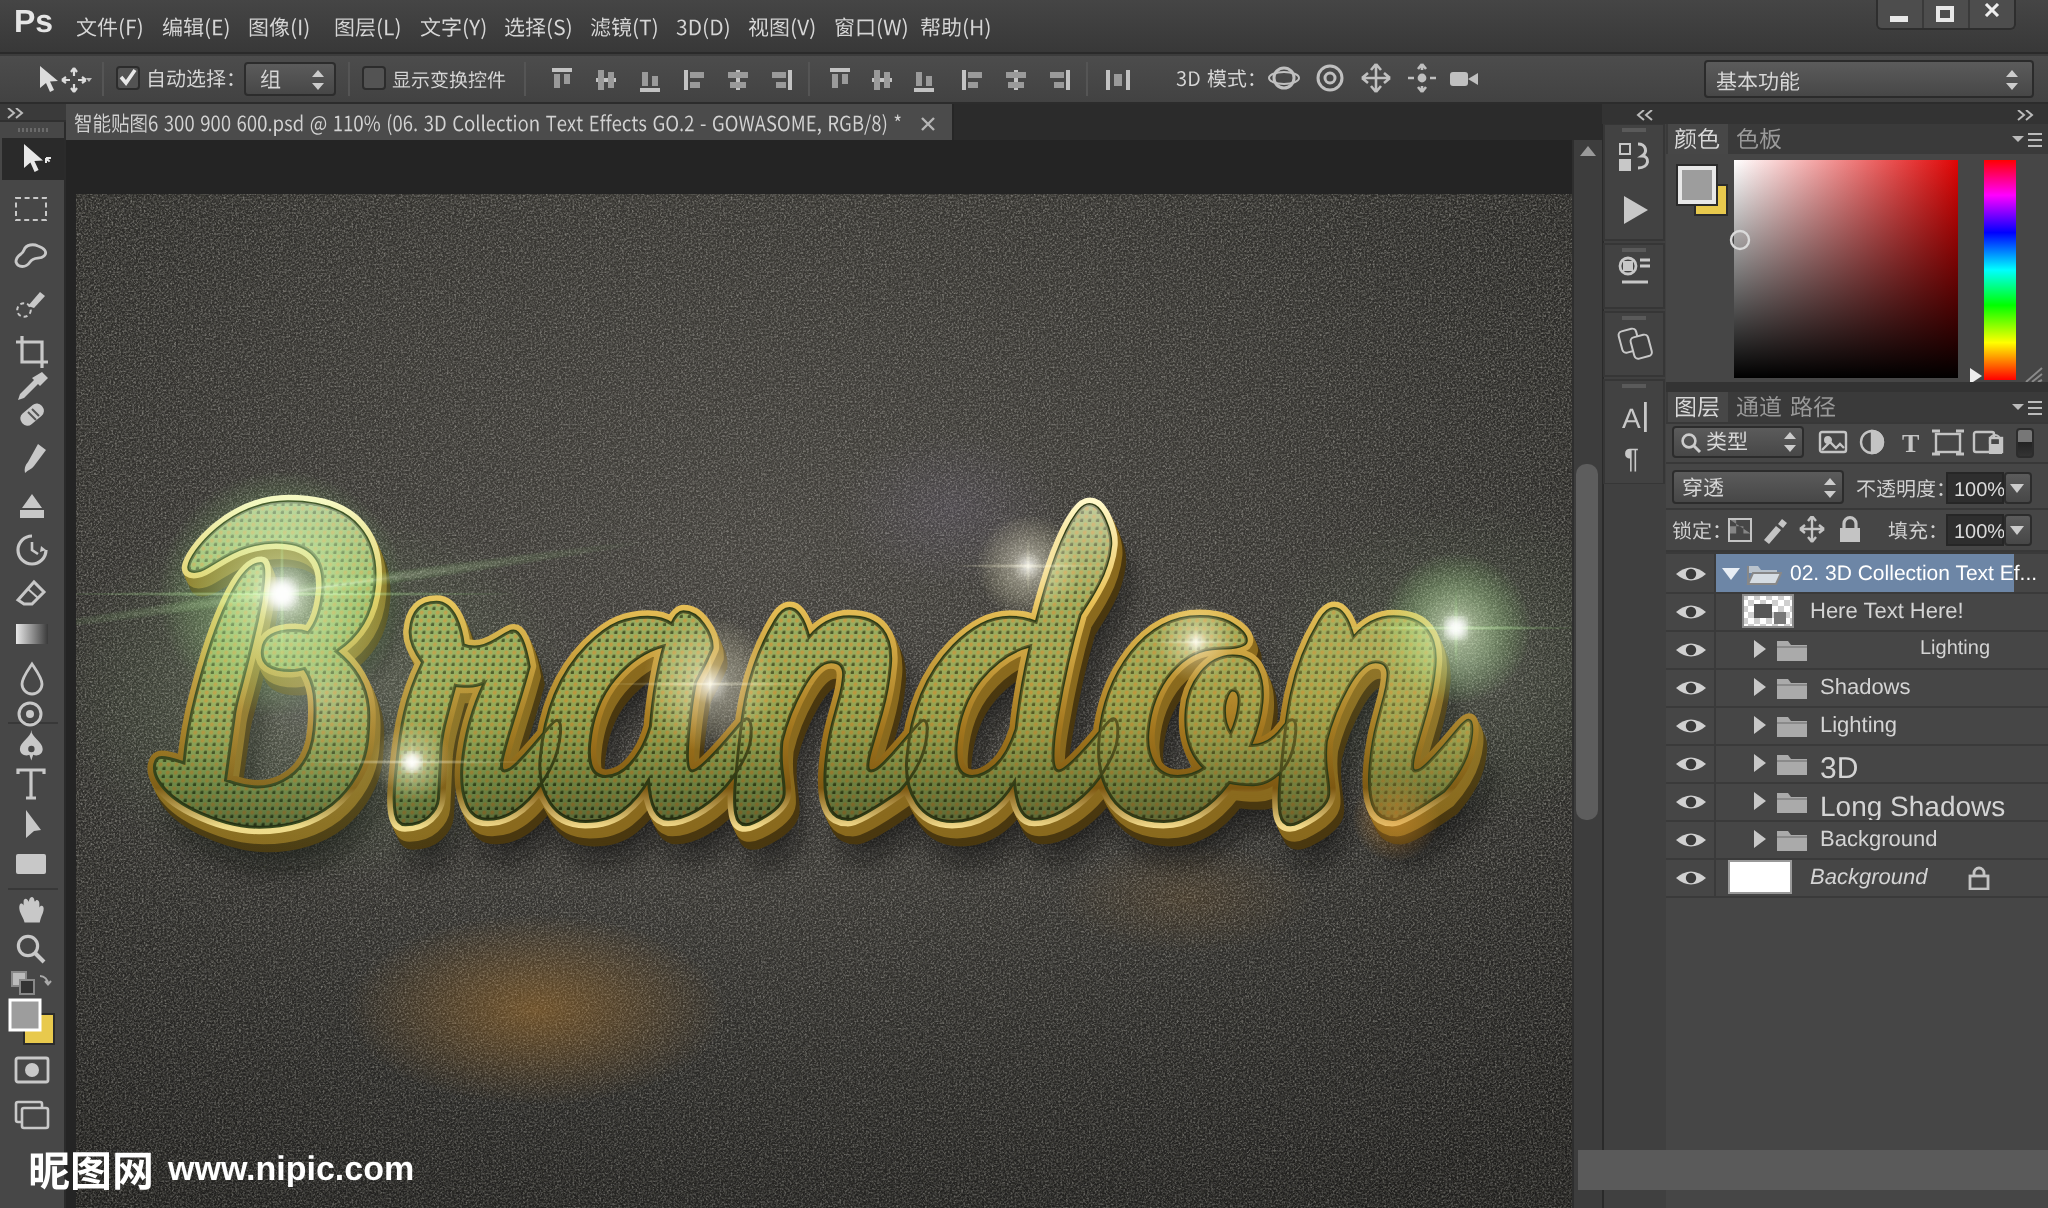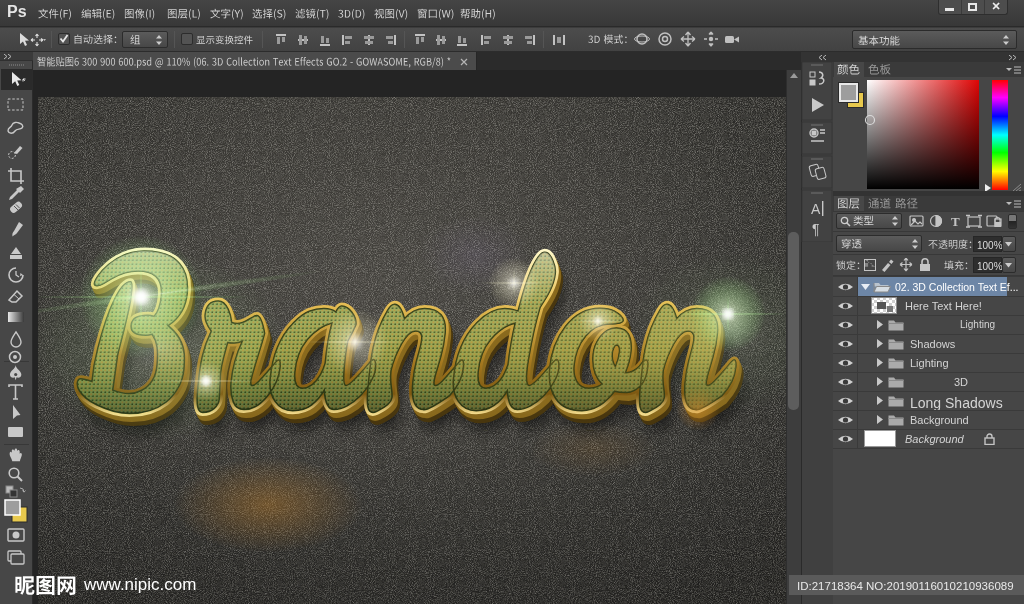--- a/index.html
+++ b/index.html
@@ -426,21 +426,21 @@
         <circle cx="660" cy="312" r="22" fill="url(#oglow)" opacity="1"></circle>
         <ellipse cx="230" cy="408" rx="95" ry="48" fill="url(#oglow)" opacity="0.8"></ellipse>
         <ellipse cx="437" cy="158" rx="55" ry="40" fill="url(#pglow)" opacity="0.3"></ellipse>
         <ellipse cx="555" cy="352" rx="65" ry="28" fill="url(#oglow)" opacity="0.25"></ellipse>
         <rect width="748" height="507" fill="url(#bottomdark)"></rect>
       </svg>
     </div>
 <svg style="position:absolute;left:12px;top:569.9px" width="69" height="35">
       <path d="M13.2 8.4H19.3V10.3H13.2ZM10.9 6.2V13.4C10.9 16.5 10.7 20.7 8.3 23.4C8.9 23.7 9.9 24.3 10.3 24.7C12.8 21.8 13.2 16.9 13.2 13.4V12.5H21.7V6.2ZM20.3 14.4C19.4 15.2 18.0 16.1 16.5 16.8V13.1H14.1V21.6C14.1 24.0 14.7 24.8 17.0 24.8C17.5 24.8 19.2 24.8 19.7 24.8C21.7 24.8 22.3 23.8 22.5 20.6C21.9 20.4 20.9 20.0 20.4 19.6C20.3 22.1 20.2 22.5 19.5 22.5C19.1 22.5 17.7 22.5 17.3 22.5C16.6 22.5 16.5 22.4 16.5 21.6V19.0C18.4 18.2 20.5 17.3 22.1 16.1ZM7.3 15.0V18.9H5.5V15.0ZM7.3 12.8H5.5V8.9H7.3ZM3.4 6.8V22.8H5.5V21.1H9.5V6.8Z M24.5 6.1V25.0H26.9V24.2H40.0V25.0H42.5V6.1ZM28.6 20.2C31.4 20.5 34.9 21.3 37.0 22.0H26.9V15.8C27.3 16.3 27.7 17.0 27.8 17.5C29.0 17.2 30.1 16.8 31.3 16.4L30.5 17.5C32.3 17.9 34.5 18.6 35.7 19.2L36.8 17.6C35.6 17.1 33.6 16.5 31.9 16.1C32.5 15.9 33.1 15.6 33.6 15.4C35.2 16.2 37.0 16.8 38.9 17.2C39.1 16.7 39.6 16.1 40.0 15.6V22.0H37.2L38.3 20.3C36.1 19.6 32.6 18.8 29.7 18.5ZM31.5 8.3C30.5 9.8 28.7 11.4 27.0 12.3C27.5 12.7 28.3 13.4 28.7 13.8C29.1 13.5 29.5 13.2 30.0 12.9C30.4 13.3 30.9 13.7 31.4 14.1C30.0 14.6 28.4 15.1 26.9 15.4V8.3ZM31.7 8.3H40.0V15.3C38.5 15.0 37.1 14.6 35.7 14.1C37.2 13.1 38.4 12.0 39.3 10.7L37.8 9.8L37.5 9.9H32.9C33.1 9.6 33.4 9.3 33.6 9.0ZM33.5 13.1C32.8 12.7 32.1 12.3 31.5 11.8H35.6C35.0 12.3 34.3 12.7 33.5 13.1Z M50.7 15.9C50.1 17.8 49.2 19.4 48.1 20.7V12.9C49.0 13.8 49.9 14.9 50.7 15.9ZM45.6 6.4V24.9H48.1V21.4C48.7 21.8 49.3 22.2 49.6 22.5C50.7 21.3 51.6 19.8 52.3 18.0C52.8 18.7 53.2 19.3 53.5 19.8L55.0 18.0C54.5 17.3 53.9 16.4 53.1 15.5C53.6 13.8 53.9 11.9 54.2 10.0L52.0 9.7C51.8 11.0 51.6 12.2 51.4 13.4C50.7 12.6 50.0 11.8 49.4 11.1L48.1 12.4V8.8H60.9V21.9C60.9 22.3 60.7 22.4 60.3 22.5C59.9 22.5 58.3 22.5 57.0 22.4C57.4 23.1 57.8 24.2 57.9 24.9C60.0 24.9 61.3 24.9 62.2 24.5C63.1 24.1 63.4 23.4 63.4 21.9V6.4ZM53.9 12.6C54.8 13.6 55.7 14.7 56.5 15.8C55.8 18.1 54.7 20.0 53.3 21.3C53.8 21.6 54.8 22.3 55.2 22.7C56.4 21.5 57.3 19.9 58.0 18.1C58.5 18.9 58.9 19.7 59.2 20.3L60.9 18.7C60.4 17.8 59.8 16.6 58.9 15.5C59.4 13.8 59.7 11.9 60.0 10.0L57.7 9.7C57.6 11.0 57.4 12.1 57.2 13.2C56.6 12.5 56.0 11.8 55.4 11.2Z" fill="#ffffff"></path>
     </svg>
-<div class="txt" style="left:84px;top:575px;font-size:17px;font-weight:normal;color:#fff">www.nipic.com</div>
+<div class="txt" style="left:84px;top:575px;font-size:17px;font-weight:bold;color:#fff">www.nipic.com</div>
 <div class="abs" style="left:786px;top:70px;width:15px;height:534px;background:#3d3d3d;border-left:1px solid #2e2e2e"></div>
 <svg class="abs" style="left:790px;top:73px" width="8" height="6">
       <path d="M4 0 l4 5 h-8 Z" fill="#9a9a9a"></path>
     </svg>
 <div class="abs" style="left:788px;top:232px;width:11px;height:178px;background:#5d5d5d;border-radius:5px"></div>
 <div class="abs" style="left:801px;top:52px;width:32px;height:552px;background:#404040;border-left:1px solid #2a2a2a"></div>
 <div class="abs" style="left:801px;top:52px;width:232px;height:10px;background:#333"></div>
 <svg class="abs" style="left:818px;top:55px" width="12" height="6">
       <path d="M4 0 l-3 2.5 l3 2.5 M8 0 l-3 2.5 l3 2.5" stroke="#bbb" fill="none"></path>
     </svg>
@@ -641,21 +641,21 @@
       <path d="M0.5 5.5 h15" stroke="#8a8a8a"></path>
     </svg>
     <div class="txt" style="left:910px;top:357px;font-size:11px;color:#d4d4d4">Lighting</div>
     <svg class="abs" style="left:876px;top:377px" width="8" height="10">
       <path d="M1 0 l6 4.5 l-6 4.5 Z" fill="#c8c8c8"></path>
     </svg>
     <svg class="abs" style="left:888px;top:375px" width="16" height="13">
       <path d="M0.5 2.5 h5.5 l1.5 2 h8 v8 h-15 Z" fill="#aaaaaa"></path>
       <path d="M0.5 5.5 h15" stroke="#8a8a8a"></path>
     </svg>
-    <div class="txt" style="left:954px;top:376px;font-size:11px;color:#d4d4d4">3D</div>
+    <div class="txt" style="left:910px;top:376px;font-size:15px;color:#d4d4d4">3D</div>
     <svg class="abs" style="left:876px;top:396px" width="8" height="10">
       <path d="M1 0 l6 4.5 l-6 4.5 Z" fill="#c8c8c8"></path>
     </svg>
     <svg class="abs" style="left:888px;top:394px" width="16" height="13">
       <path d="M0.5 2.5 h5.5 l1.5 2 h8 v8 h-15 Z" fill="#aaaaaa"></path>
       <path d="M0.5 5.5 h15" stroke="#8a8a8a"></path>
     </svg>
     <div class="txt" style="left:910px;top:395px;font-size:14px;color:#d4d4d4">Long Shadows</div>
     <svg class="abs" style="left:876px;top:415px" width="8" height="10">
       <path d="M1 0 l6 4.5 l-6 4.5 Z" fill="#c8c8c8"></path>
@@ -712,13 +712,12 @@
     </svg>
     <div class="abs" style="left:833px;top:429px;width:191px;height:1px;background:#3a3a3a"></div>
     <svg class="abs" style="left:838px;top:434px" width="15" height="10">
       <path d="M0 5 Q7.5 -1.5 15 5 Q7.5 11.5 0 5 Z" fill="#d0d0d0"></path>
       <circle cx="7.5" cy="5" r="2.6" fill="#3a3a3a"></circle>
     </svg>
     <div class="abs" style="left:833px;top:448px;width:191px;height:1px;background:#3a3a3a"></div>
     <div class="abs" style="left:857px;top:277px;width:1px;height:171px;background:#3a3a3a"></div>
     <div class="abs" style="left:833px;top:276px;width:191px;height:1px;background:#3a3a3a"></div>
 <div class="abs" style="left:789px;top:575px;width:235px;height:20px;background:#5a5a5a"></div>
-<div class="txt" style="left:797px;top:580px;font-size:11.5px;color:#e8e8e8">ID:21718364 NO:20190116010210936089</div>
 </div>
 </body></html>

